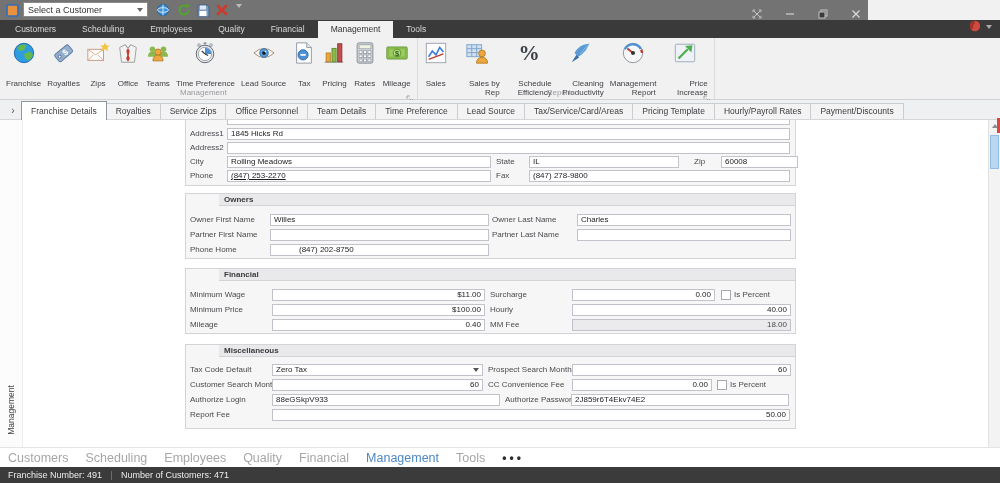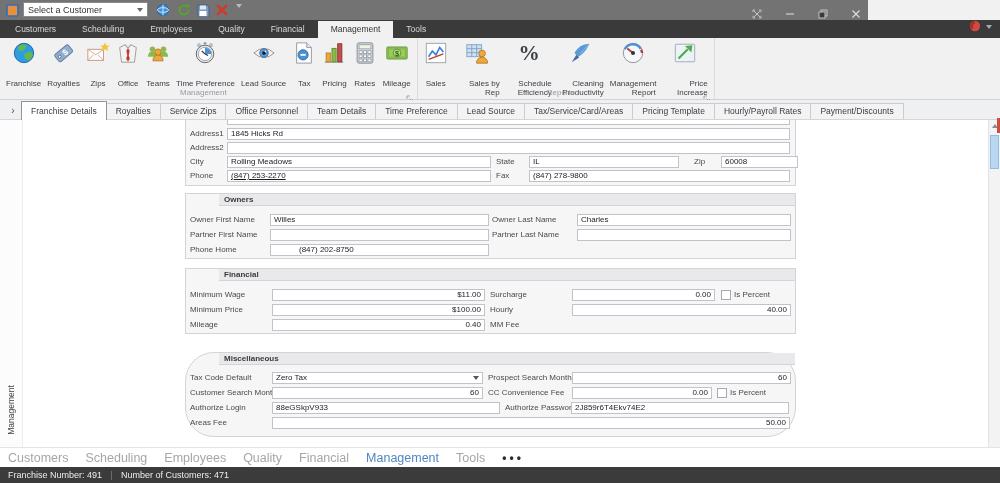--- a/index.html
+++ b/index.html
@@ -52,21 +52,21 @@
   
   .content{position:absolute;top:120px;left:0;width:1000px;height:327px;background:#fff;}
   .side-strip{position:absolute;left:0;top:0;width:23px;height:100%;background:#fcfcfd;border-right:1px solid #ededf0;}
   .side-tab{position:absolute;top:290px;left:11px;transform:translate(-50%,-50%) rotate(-90deg);
             font-size:8.5px;color:#3f3f44;white-space:nowrap;}
 
   .section{position:absolute;left:185px;width:611px;background:#f6f6f7;border:1px solid #d4d4d8;}
   .sec-address{top:0;height:66px;border-top:none;}
   .sec-owners{top:73px;height:66px;}
   .sec-financial{top:148px;height:66px;}
-  .sec-misc{top:232px;height:85px;border-radius:29px;}
+  .sec-misc{top:224px;height:85px;}
   .sec-header{height:12px;background:#e9e9eb;border-bottom:1px solid #d4d4d8;
               font-size:8px;font-weight:bold;color:#3a3a3e;line-height:12px;padding:0 5px;margin-left:33px;}
   .frow{position:absolute;left:4px;right:4px;height:13px;display:flex;align-items:center;}
   .flb{font-size:8px;color:#4a4a4e;white-space:nowrap;overflow:hidden;flex:none;}
   .fin{height:12px;border:1px solid #c2c2ca;background:#fff;font-family:"Liberation Sans",sans-serif;
        font-size:8px;color:#1c1c1f;padding:0 3px;flex:none;outline:none;}
   .fin.num{text-align:right;}
   .fin.dis{background:#ebebed;color:#4a4a4e;}
   .fcombo{height:12px;border:1px solid #c2c2ca;background:#fff;font-size:8px;color:#1c1c1f;
           padding:0 3px;flex:none;display:flex;align-items:center;}
@@ -481,20 +481,21 @@
       <div class="frow" style="top:34px">
         <span class="flb" style="width:82px">Minimum Price</span>
         <input class="fin num" style="width: 213px;" value="$100.00">
         <span class="flb" style="width:82px;margin-left:5px">Hourly</span>
         <input class="fin num" style="width: 219px;" value="40.00">
       </div>
       <div class="frow" style="top:49px">
         <span class="flb" style="width:82px">Mileage</span>
         <input class="fin num" style="width: 213px;" value="0.40">
         <span class="flb" style="width:82px;margin-left:5px">MM Fee</span>
+        <input class="fin num dis" style="width: 219px;" value="18.00">
       </div>
     </div>
 
     <div class="section sec-misc">
       <div class="sec-header">Miscellaneous</div>
       <div class="frow" style="top:18px">
         <span class="flb" style="width:82px">Tax Code Default</span>
         <div class="fcombo" style="width:211px">
           <span>Zero Tax</span>
           <span class="combo-caret"></span>
@@ -510,21 +511,21 @@
         <span class="cb" style="margin-left:5px"></span>
         <span class="cblb" style="margin-left:3px">Is Percent</span>
       </div>
       <div class="frow" style="top:48px">
         <span class="flb" style="width:82px">Authorize Login</span>
         <input class="fin" style="width: 228px;" value="88eGSkpV933">
         <span class="flb" style="width:66px;margin-left:5px">Authorize Password</span>
         <input class="fin" style="width: 218px;" value="2J859r6T4Ekv74E2">
       </div>
       <div class="frow" style="top:63px">
-        <span class="flb" style="width:82px">Areas Fee</span>
+        <span class="flb" style="width:82px">Report Fee</span>
         <input class="fin num" style="width: 518px;" value="50.00">
       </div>
     </div>
 
     <div class="scrollbar">
       <span class="sb-up"></span>
       <span class="sb-thumb"></span>
       <span class="red-marker"></span>
     </div>
   </div>

